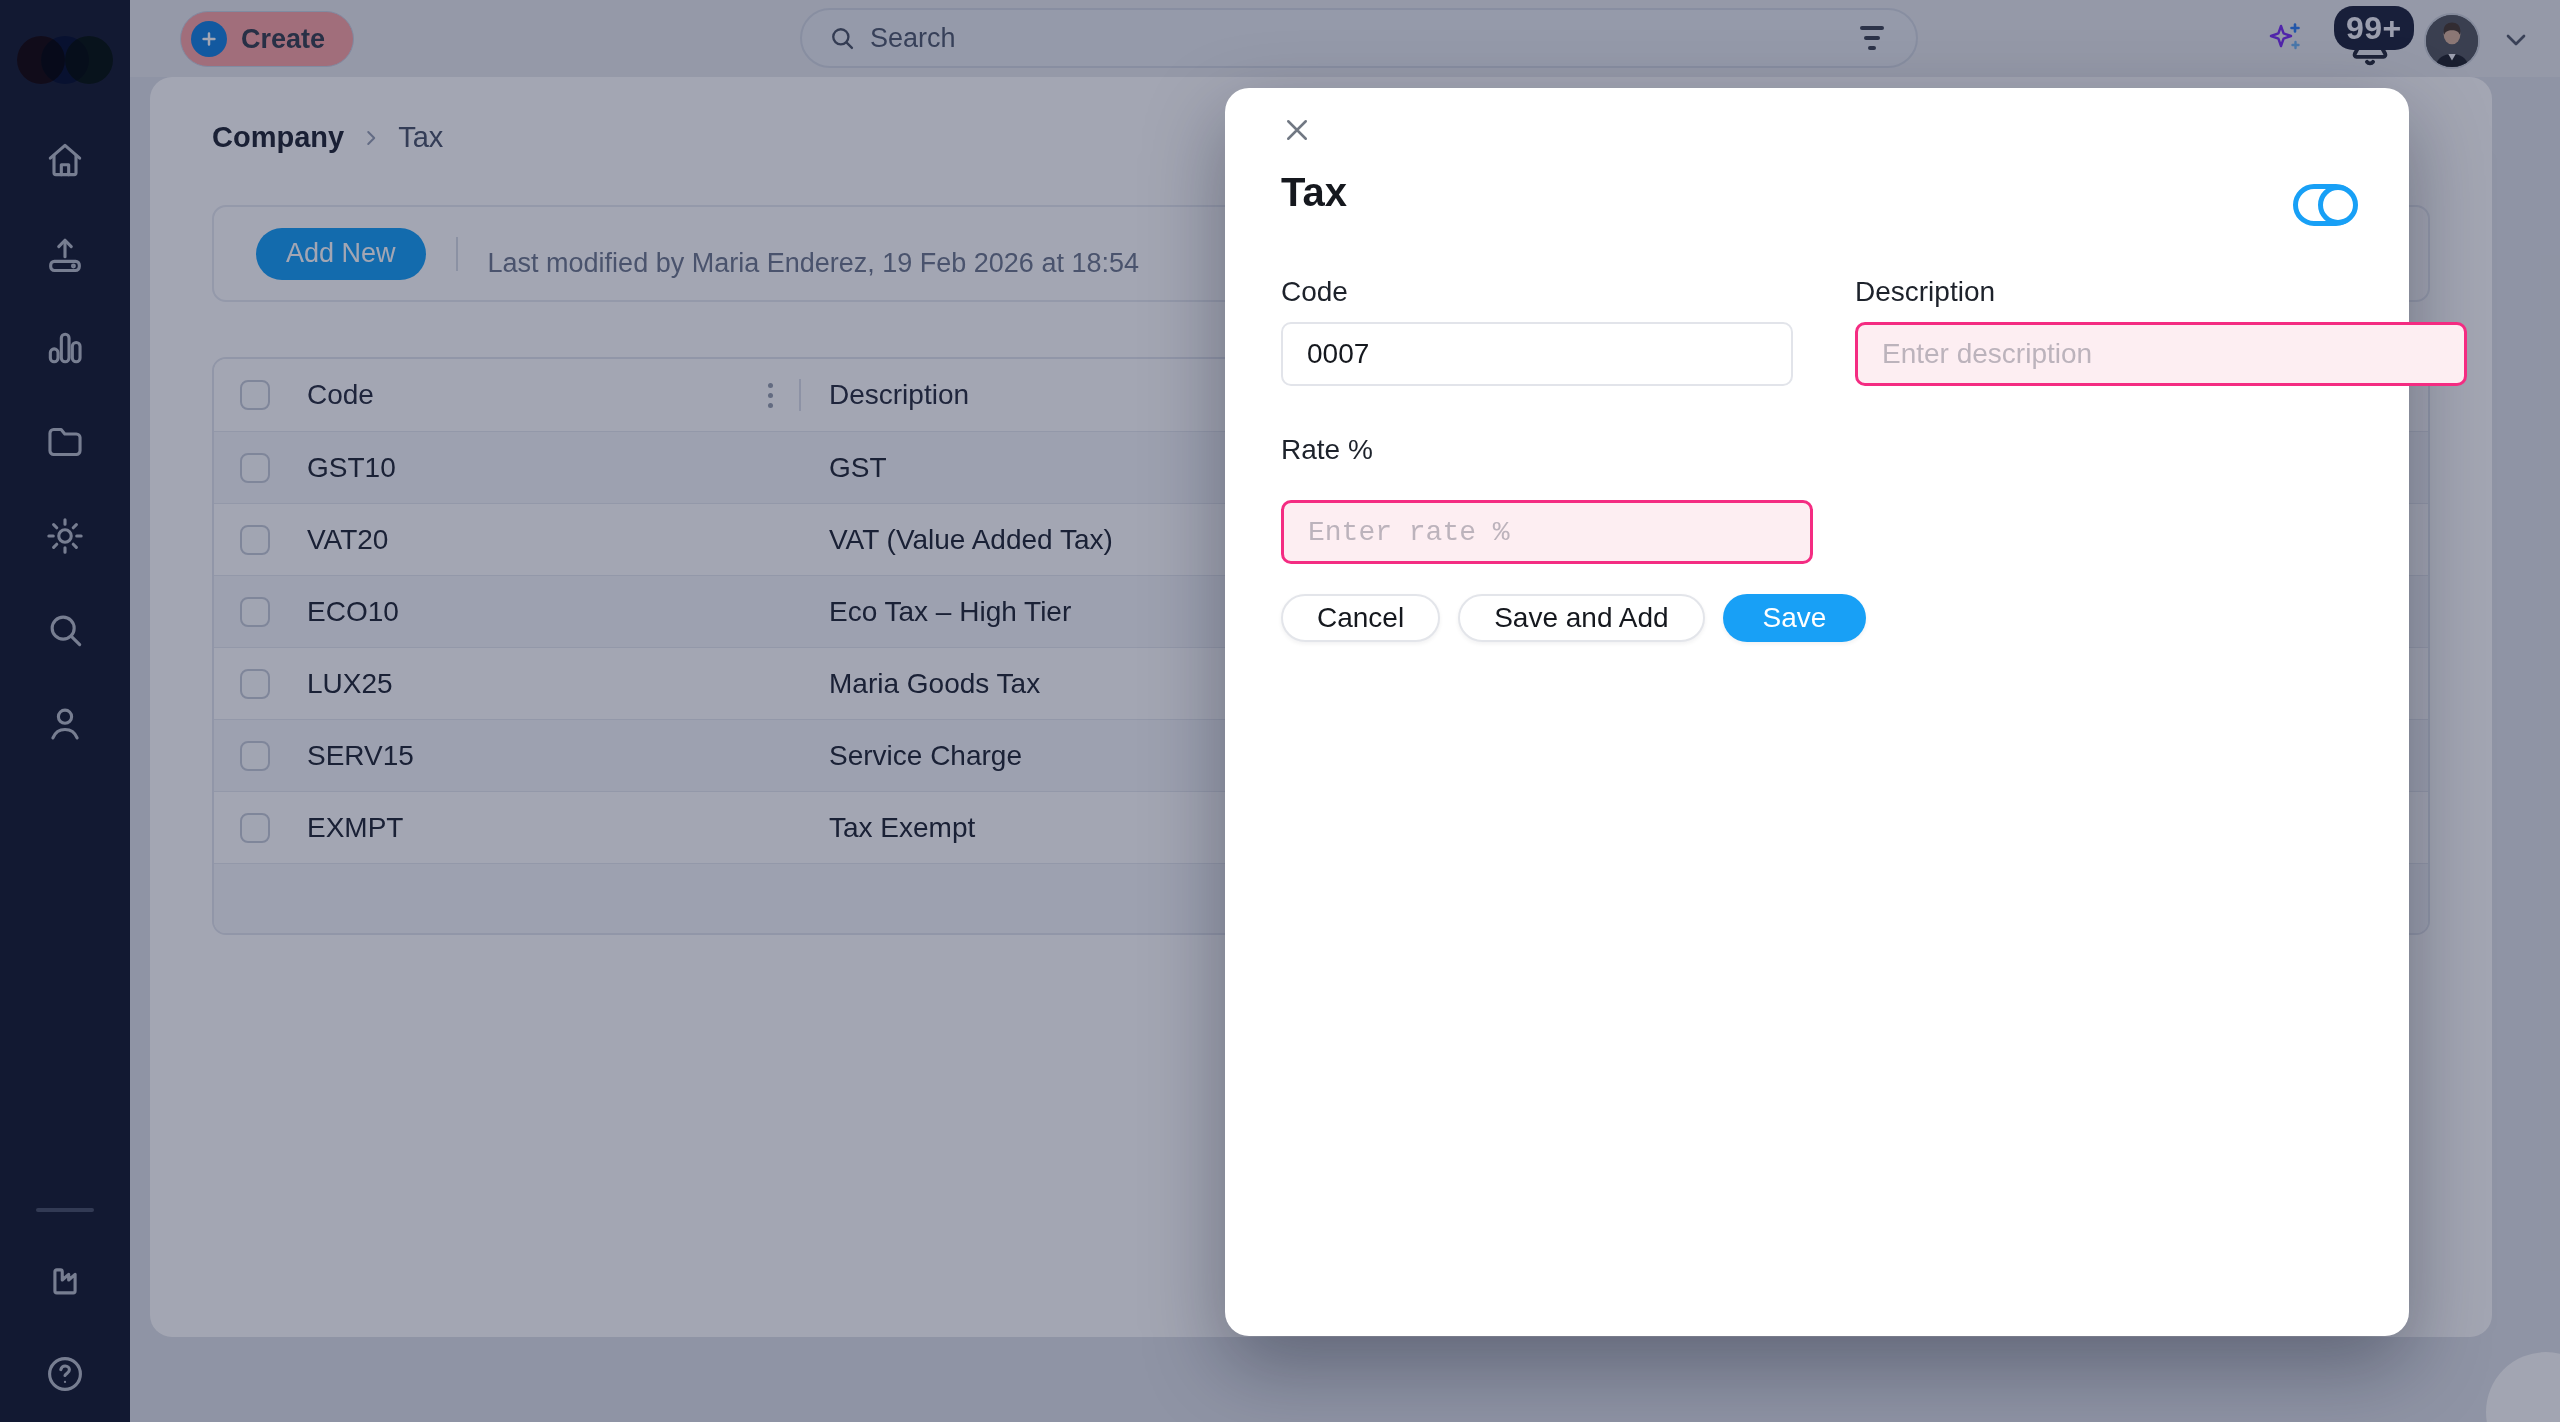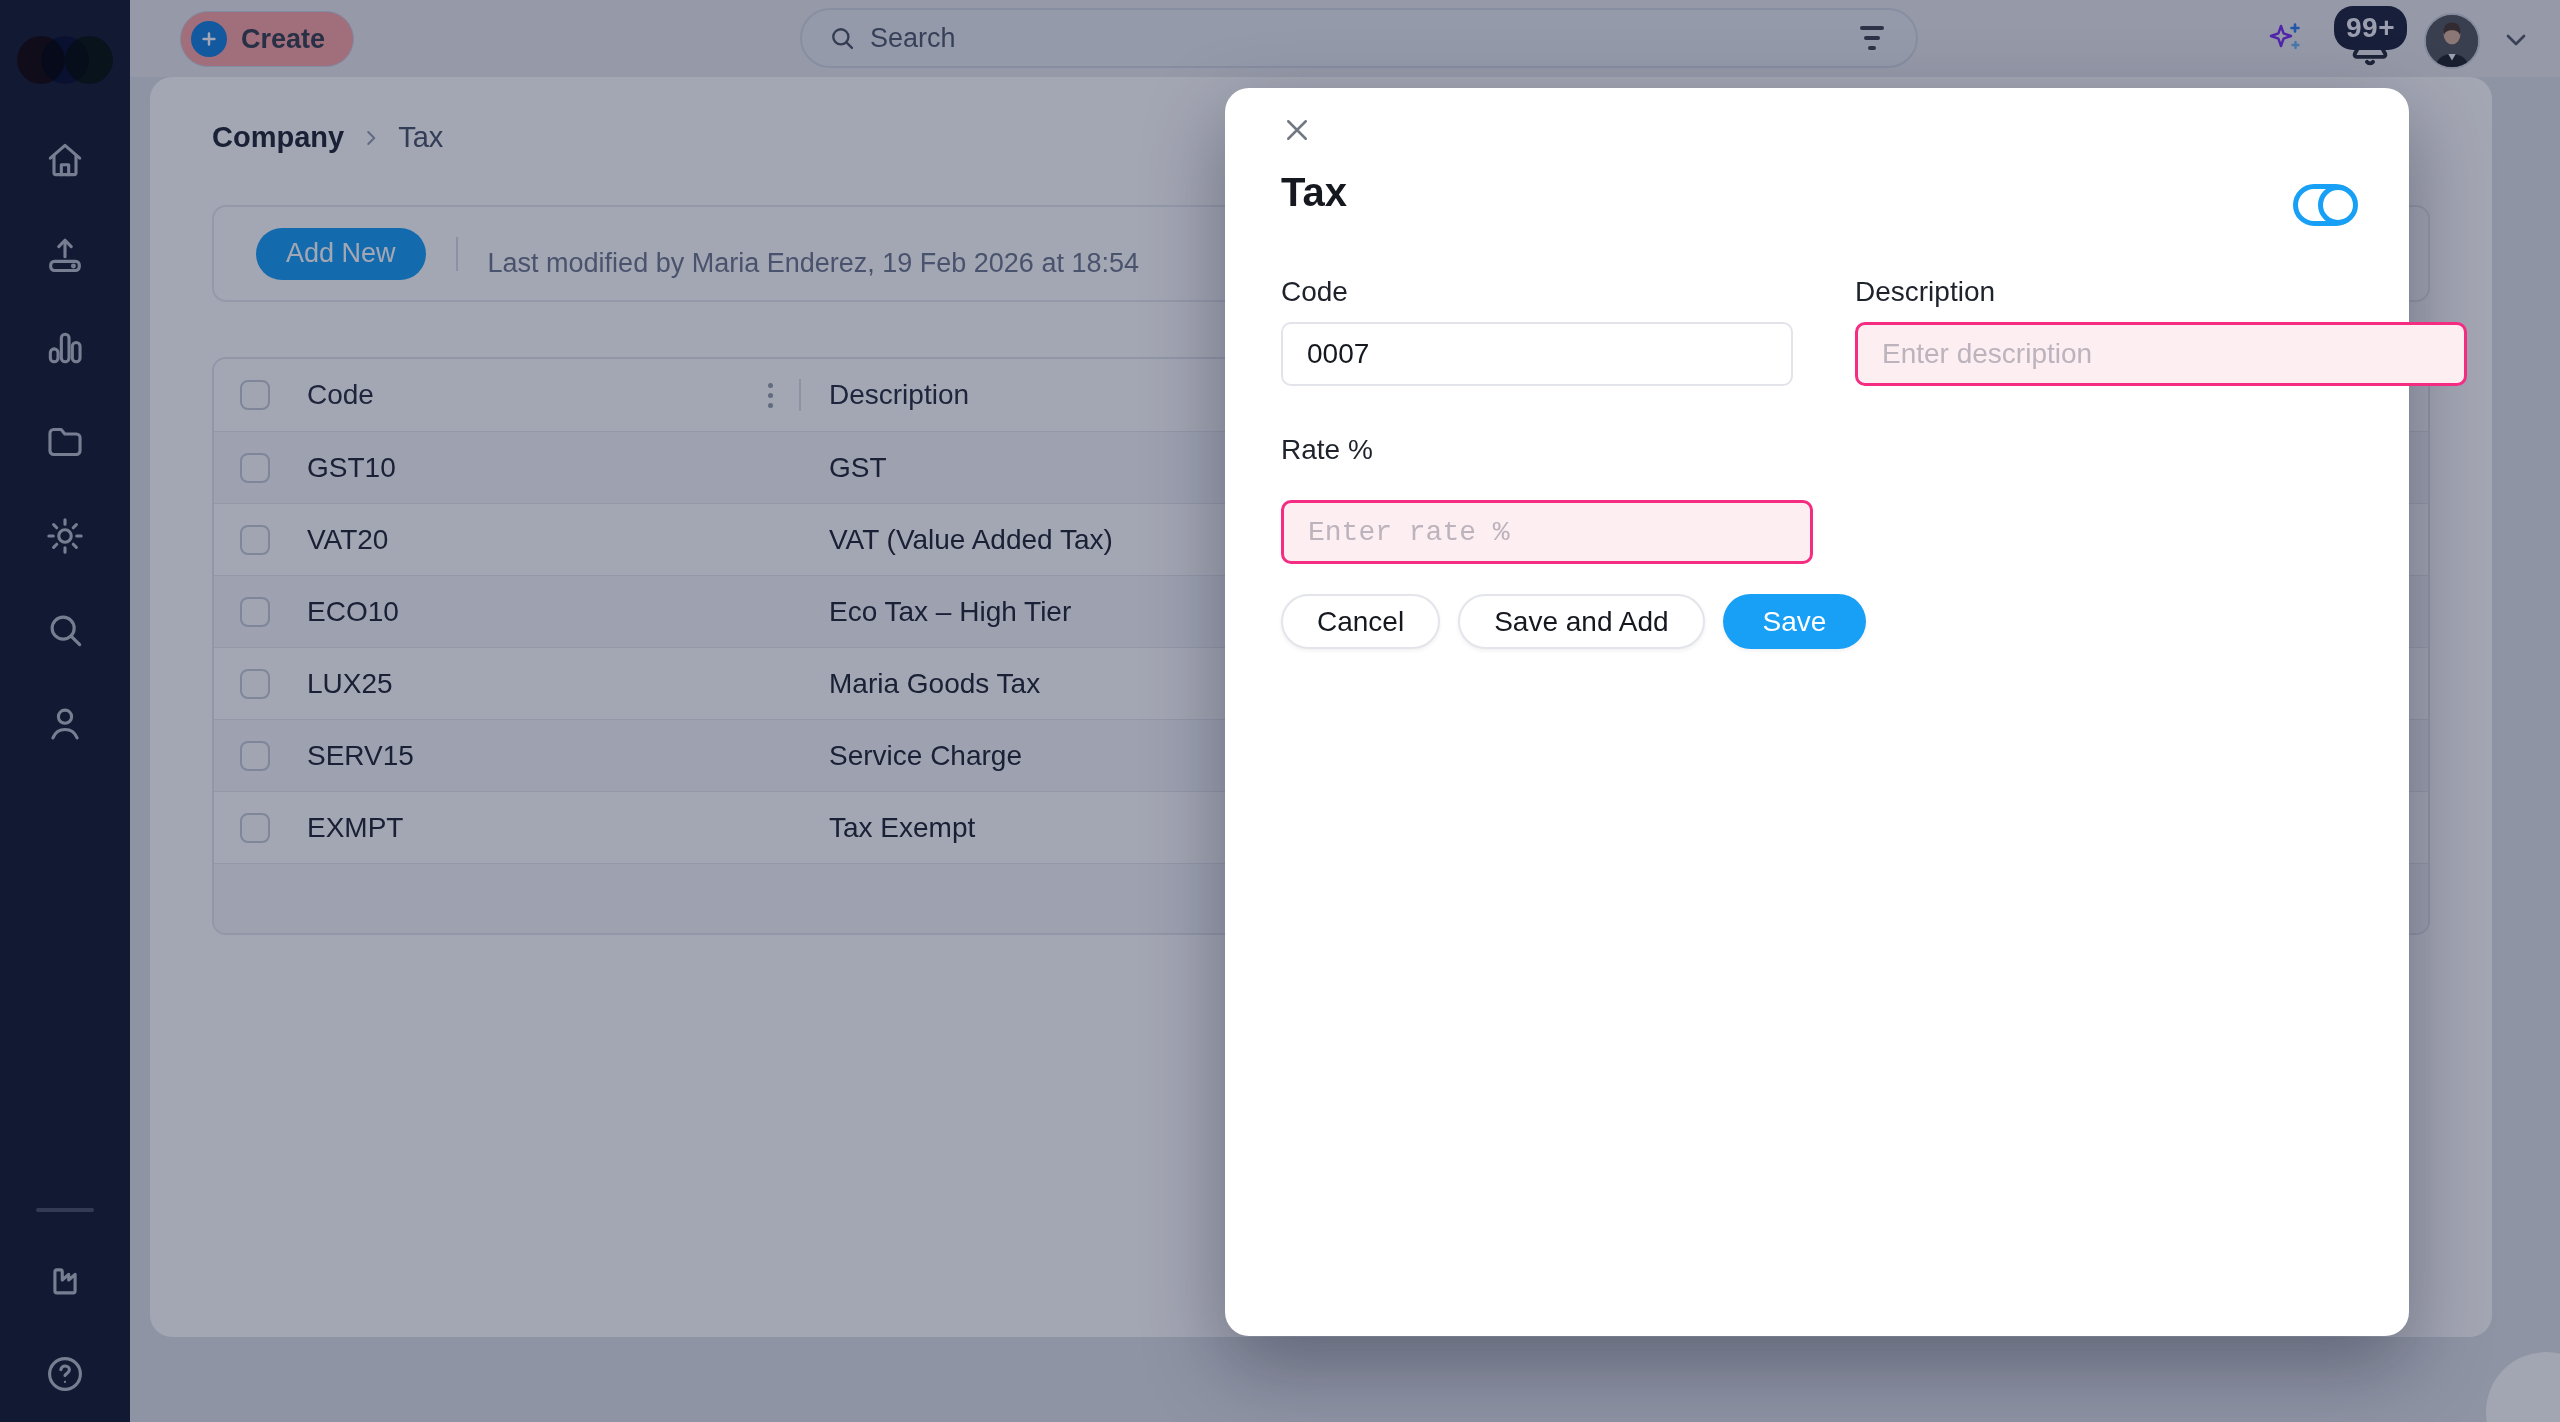--- a/index.html
+++ b/index.html
@@ -31,21 +31,21 @@
     background:#e9ecf1; border:2px solid #d3d9e2; display:flex; align-items:center; padding:0 26px; cursor:text; }
   .searchbar svg.mag { width:28px; height:28px; color:#4c5564; }
   .search-ph { margin-left:14px; font-size:27px; color:#515b6e; }
   .filter-btn { margin-left:auto; width:36px; height:36px; display:flex; flex-direction:column; align-items:center; justify-content:center; gap:6px; cursor:pointer; }
   .filter-btn b { display:block; height:4px; border-radius:2px; background:#3f4654; }
   .fl1{width:24px} .fl2{width:16px} .fl3{width:8px}
   .sparkle { position:absolute; right:254px; top:20px; width:42px; height:42px; }
   .bell-wrap { position:absolute; right:146px; top:4px; width:84px; height:68px; }
   .bell-wrap svg.bell { position:absolute; left:14px; top:16px; width:52px; height:52px; color:#272c3a; }
   .badge { position:absolute; left:4px; top:2px; min-width:72px; height:44px; padding:0 12px; border-radius:19px;
-    background:#20263c; color:#f2f3f7; font-size:28px; font-weight:700; display:flex; align-items:center; justify-content:center; letter-spacing:.5px; }
+    background:#20263c; color:#f2f3f7; font-size:32px; font-weight:700; display:flex; align-items:center; justify-content:center; letter-spacing:.5px; }
   .avatar { position:absolute; right:80px; top:13px; width:56px; height:56px; border-radius:50%; overflow:hidden;
     background:#55595e; border:2px solid #cfd3da; cursor:pointer; }
   .chevron-dd { position:absolute; right:28px; top:24px; width:32px; height:32px; color:#565d6b; cursor:pointer; }
 
   
   .card { position:absolute; left:150px; top:77px; width:2342px; height:1260px; background:#ffffff; border-radius:22px; }
   .breadcrumb { position:absolute; left:62px; top:44px; display:flex; align-items:center; gap:16px; }
   .bc-section { font-size:29px; font-weight:600; color:#222835; cursor:pointer; }
   .bc-chevron { width:22px; height:22px; color:#98a1b3; }
   .bc-page { font-size:29px; color:#4c566b; }
@@ -86,21 +86,21 @@
   .field-label { position:absolute; font-size:28px; font-weight:500; color:#1d222b; }
   .lab-code { left:56px; top:188px; } .lab-desc { left:630px; top:188px; } .lab-rate { left:56px; top:346px; }
   .t-input { position:absolute; height:64px; border-radius:10px; font-size:28px; padding:0 24px; outline:none;
     font-family:"Liberation Sans","DejaVu Sans",sans-serif; }
   .in-code { left:56px; top:234px; width:512px; border:2px solid #e2e4ea; background:#fff; color:#15181e; }
   .in-error { background:#fdeef2; border:3px solid #f42c82; color:#15181e; }
   .in-error::placeholder { color:#bcb3bc; opacity:1; }
   .in-desc { left:630px; top:234px; width:612px; }
   .in-rate { left:56px; top:412px; width:532px;font-family:Liberation Mono, monospace; }
   .btn-row { position:absolute; left:56px; top:506px; display:flex; gap:18px; }
-  .btn { height:55px; border-radius:32px; font-size:28px; font-weight:500; display:flex; align-items:center; cursor:pointer;
+  .btn { height:48px; border-radius:32px; font-size:28px; font-weight:500; display:flex; align-items:center; cursor:pointer;
     font-family:"Liberation Sans","DejaVu Sans",sans-serif; box-shadow:0 2px 4px rgba(16,24,40,.06); }
   .btn-secondary { background:#fff; border:2px solid #e3e5ea; color:#15181e; padding:0 34px; }
   .btn-primary { background:#18a0f6; border:none; color:#fff; padding:0 40px; }
 </style>
 </head>
 <body>
 
 <div class="stage">
 
   <div class="sidebar">

